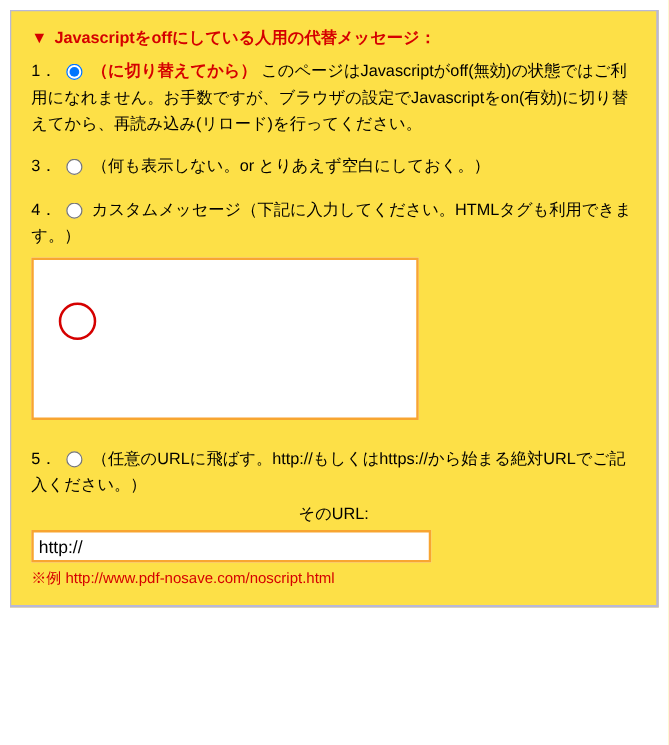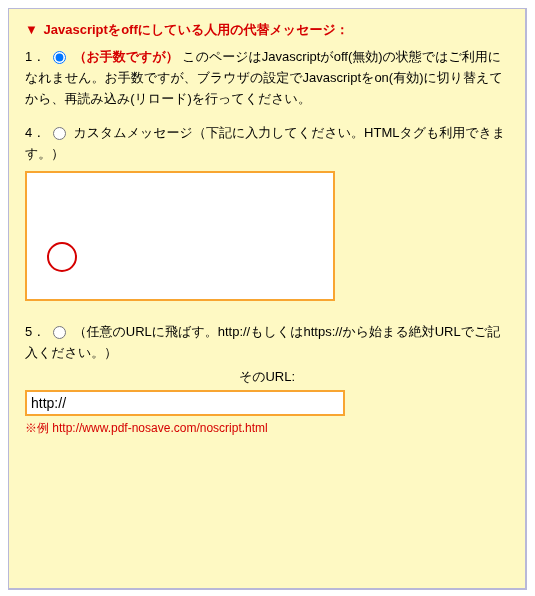--- a/index.html
+++ b/index.html
@@ -4,29 +4,29 @@
 <style>
   body {
     margin: 0;
     padding: 0;
     font-family: "MS PGothic", "Meiryo", sans-serif;
     font-size: 13px;
     background: #fff;
     width: 535px;
   }
   .panel {
-    background: #fef9c3;
+    background: #fde047;
     border: 1px solid #b8b8d8;
     border-right-width: 2px;
     border-bottom-width: 2px;
     margin: 8px;
     padding: 12px 16px 18px 16px;
     box-sizing: border-box;
     position: relative;
-    height: 582px;
+    height: 478px;
   }
   .section-title {
     color: #d50000;
     font-weight: bold;
     margin-bottom: 8px;
   }
   .section-title .tri {
     color: #d50000;
     margin-right: 2px;
   }
@@ -121,25 +121,30 @@
 <div class="panel">
 
   <div class="section-title">
     <span class="tri">▼</span>
     <span>Javascriptをoffにしている人用の代替メッセージ：</span>
   </div>
 
   <div class="opt">
     <span class="num">1．</span>
     <input type="radio" name="nsopt" class="radio" checked="" style="">
-    <span class="default-tag">（お手数ですが）</span>
+    <span class="default-tag">（に切り替えてから）</span>
     <span>このページはJavascriptがoff(無効)の状態ではご利用になれません。お手数ですが、ブラウザの設定でJavascriptをon(有効)に切り替えてから、再読み込み(リロード)を行ってください。</span>
   </div>
 
 
+  <div class="opt">
+    <span class="num">3．</span>
+    <input type="radio" name="nsopt" class="radio" style="">
+    <span>（何も表示しない。or とりあえず空白にしておく。）</span>
+  </div>
 
   <div class="opt" style="margin-bottom:6px;">
     <span class="num">4．</span>
     <input type="radio" name="nsopt" class="radio" style="">
     <span>カスタムメッセージ（下記に入力してください。HTMLタグも利用できます。）</span>
   </div>
   <div class="custom-textarea-wrap">
     <textarea class="custom" style=""></textarea>
   </div>
 

